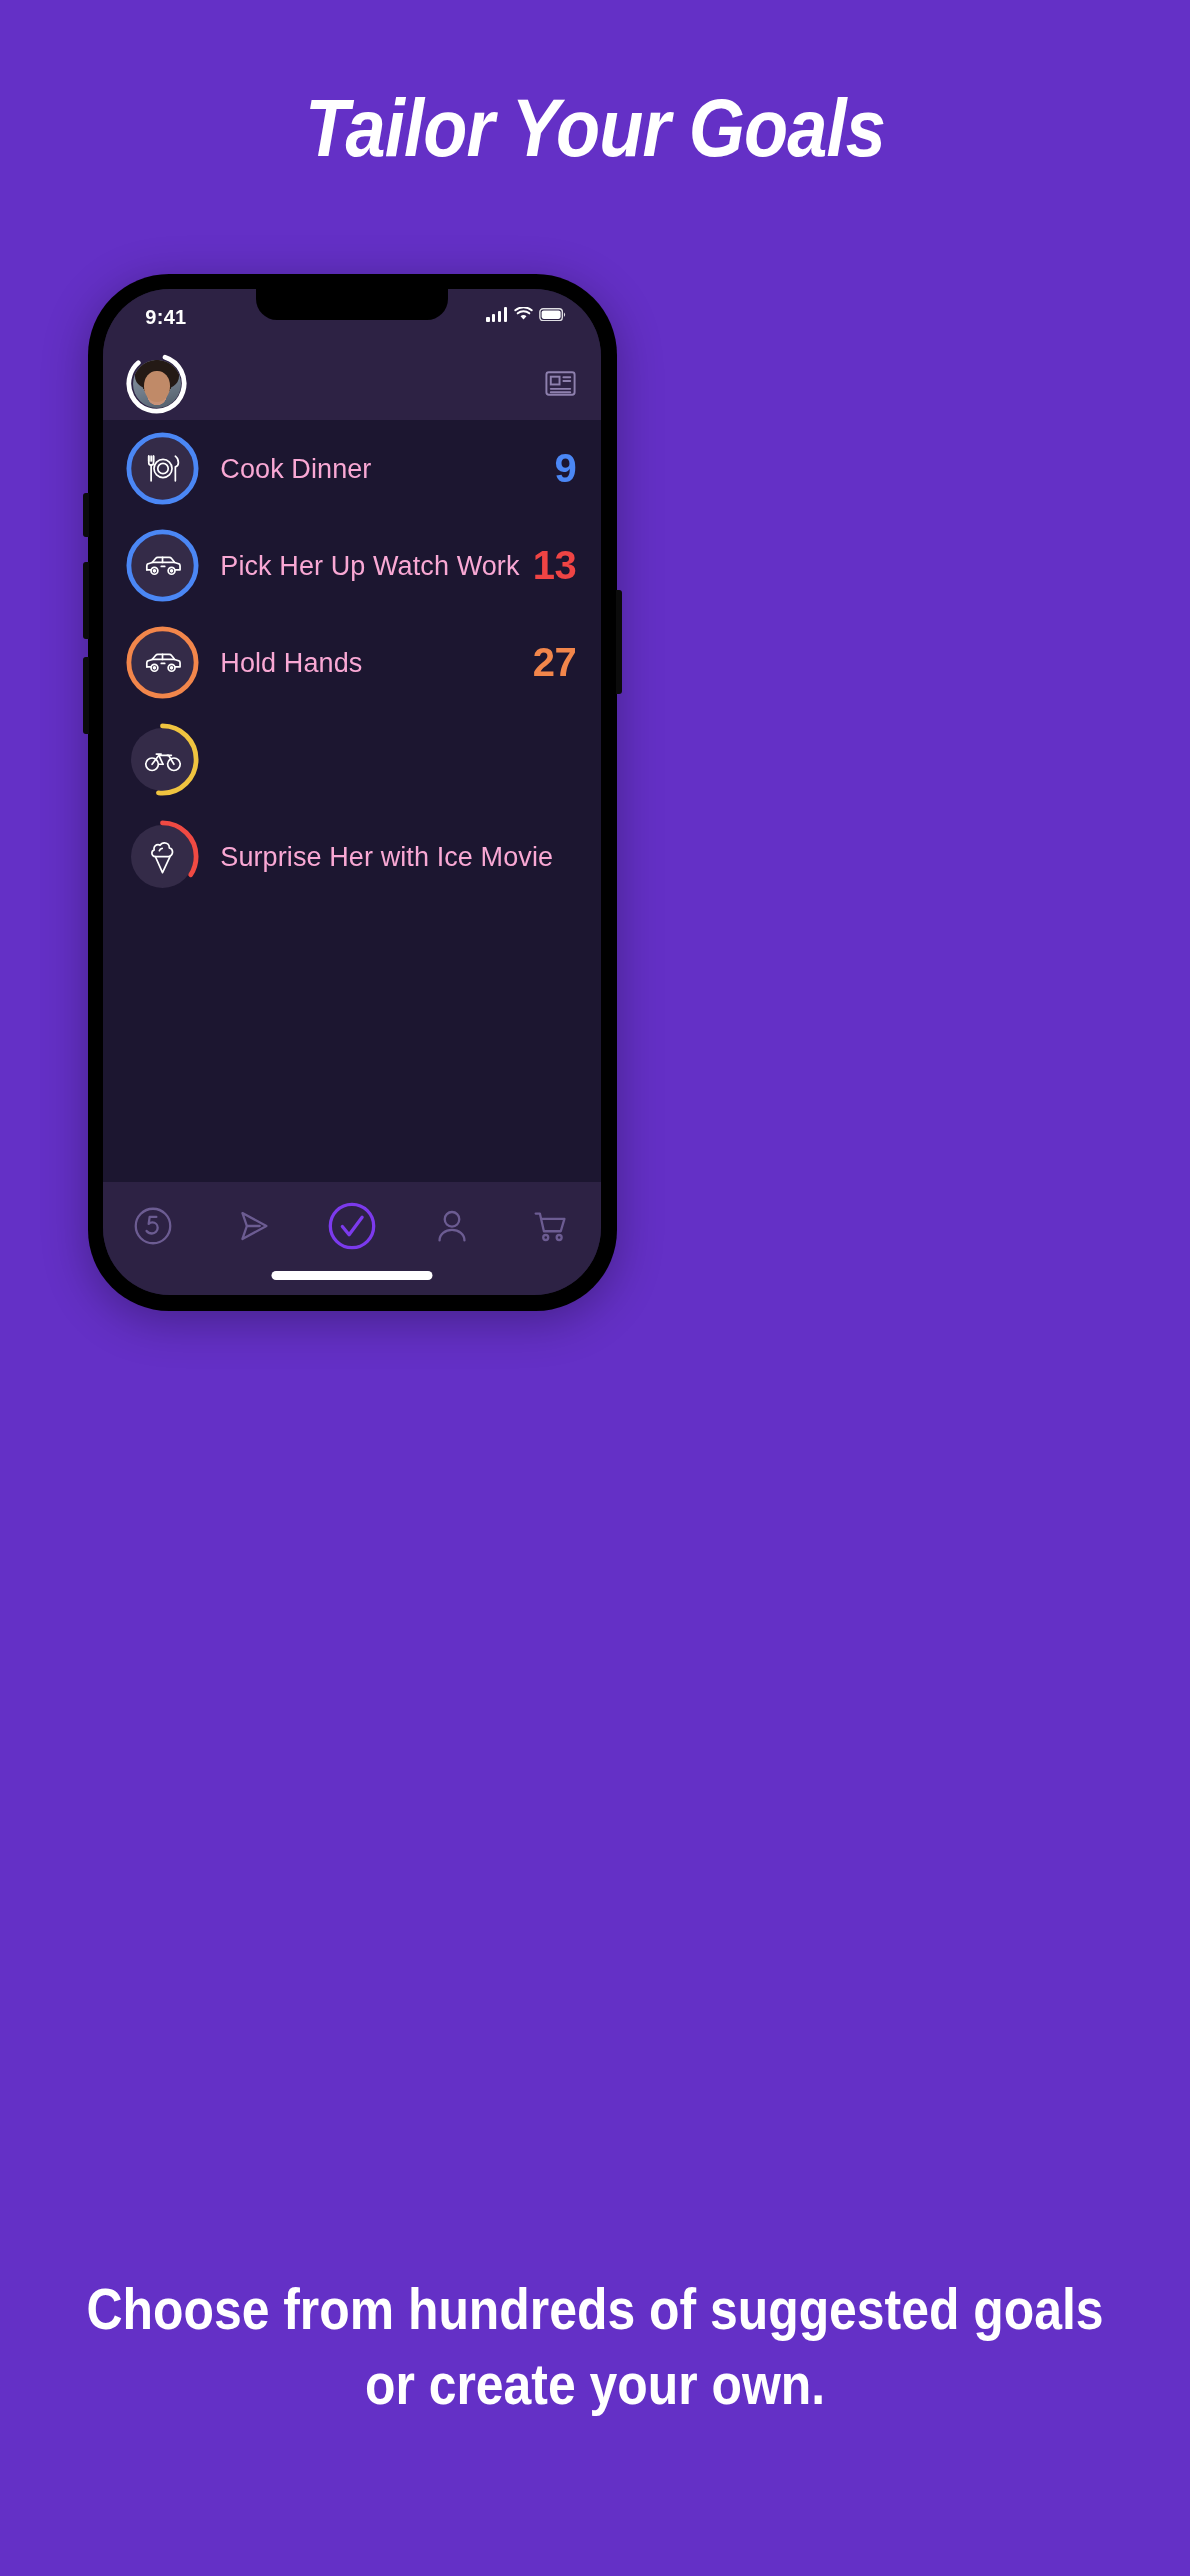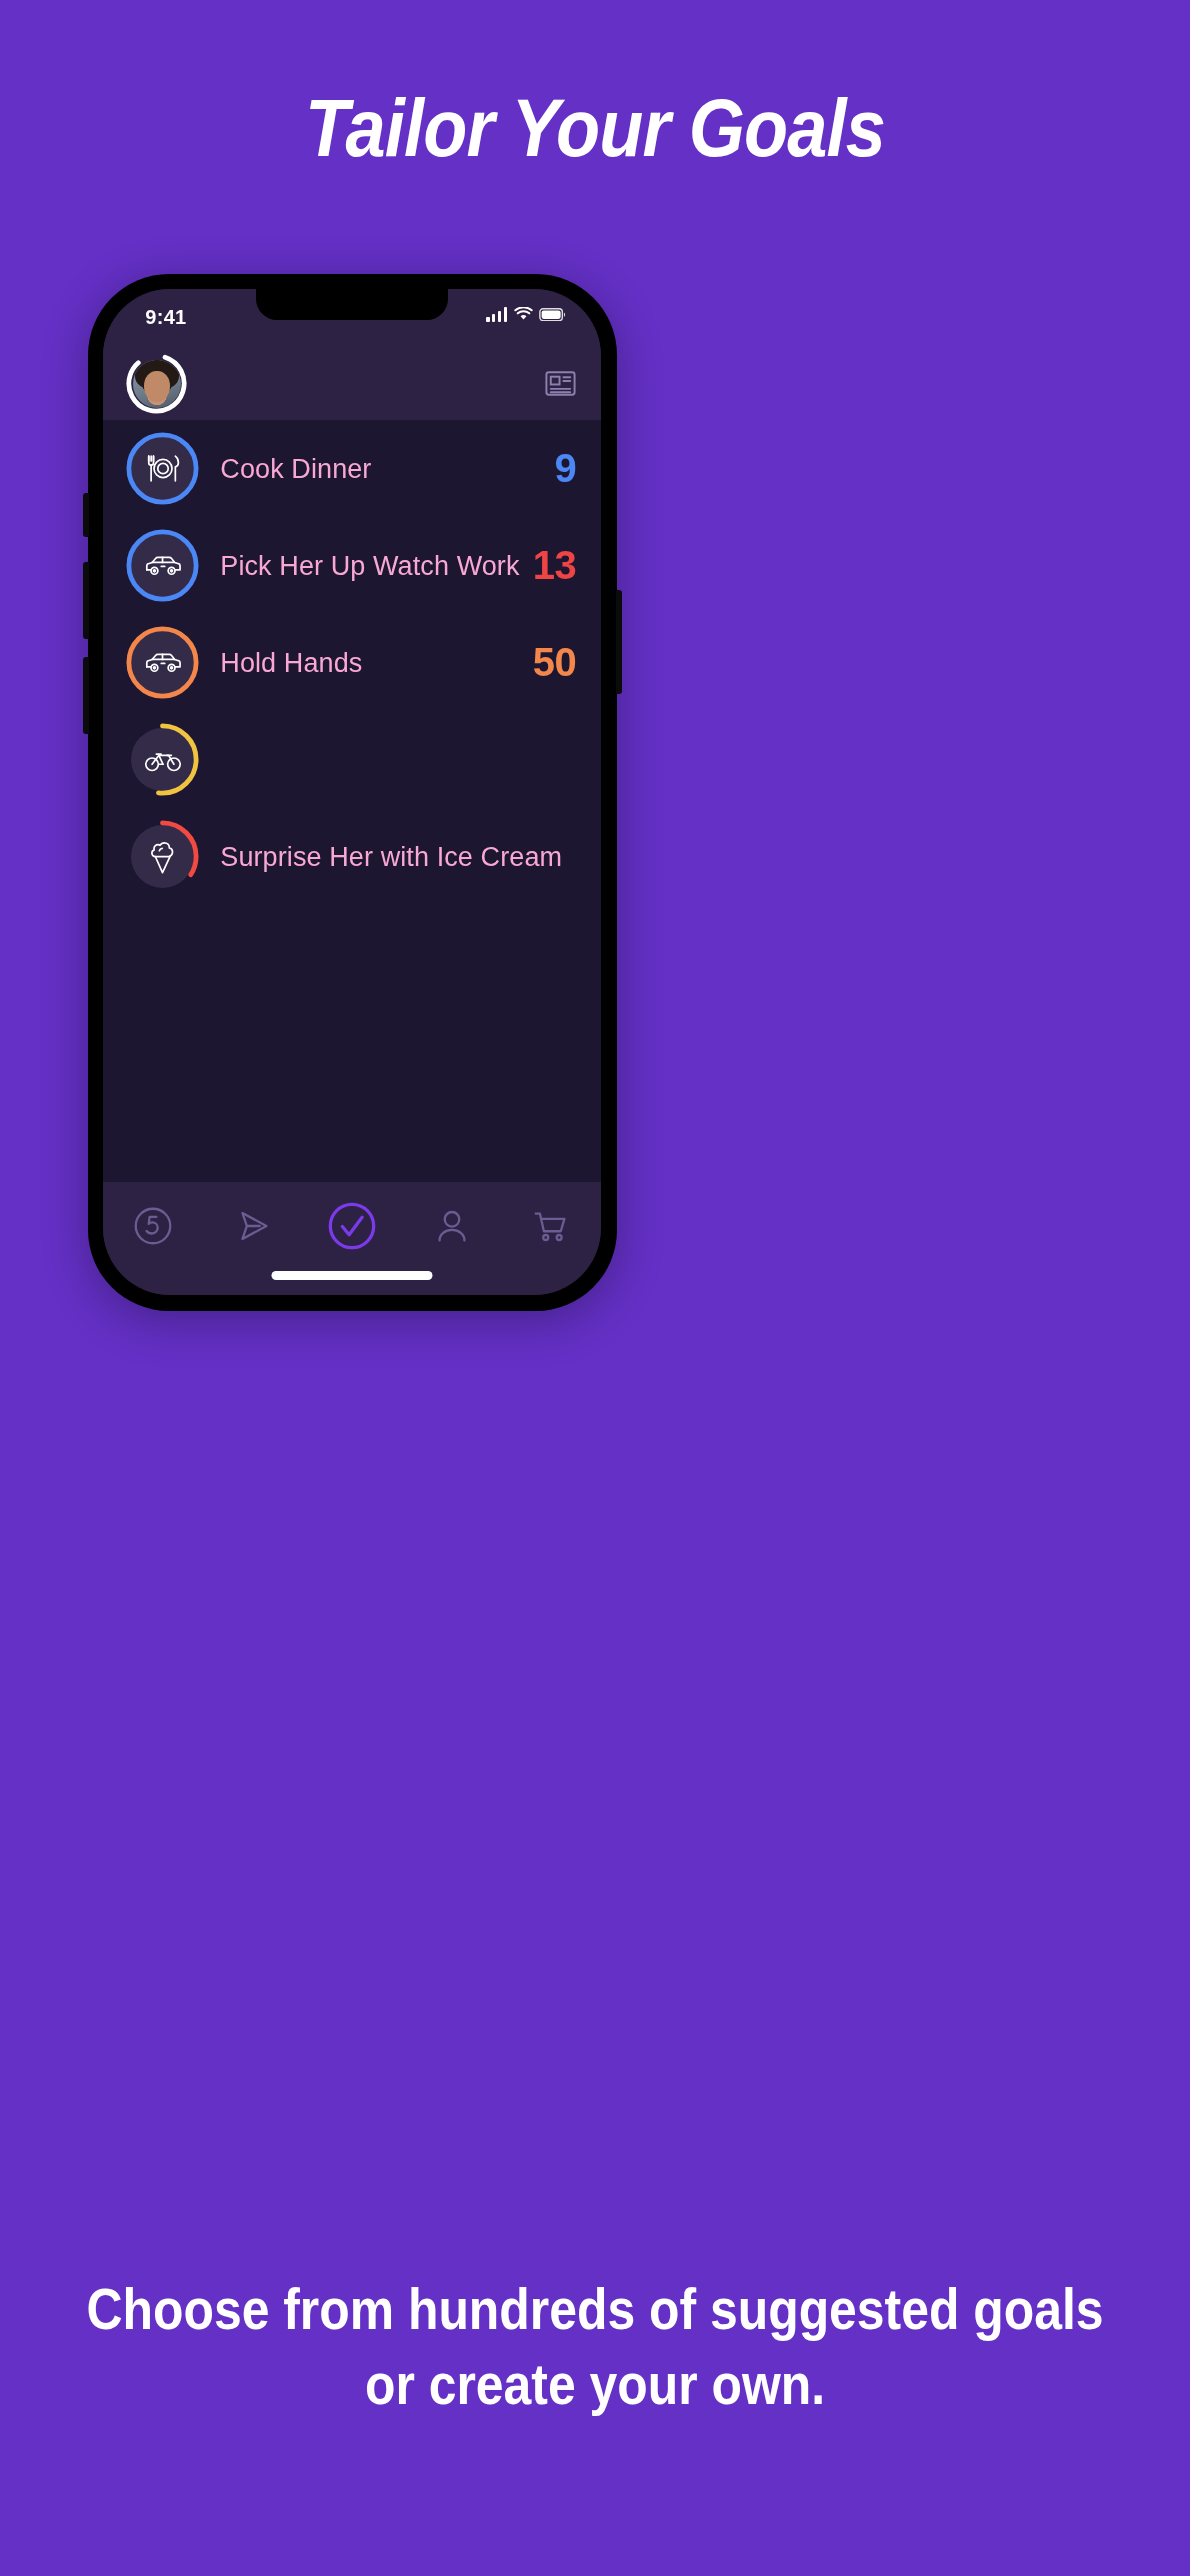--- a/index.html
+++ b/index.html
@@ -314,21 +314,21 @@
                 <circle cx="12" cy="19.6" r="3.6"></circle>
                 <circle cx="30" cy="19.6" r="3.6"></circle>
                 <circle cx="12" cy="19.6" r="1"></circle>
                 <circle cx="30" cy="19.6" r="1"></circle>
                 <path d="M19.2 15h3.6"></path>
               </g>
             </svg>
           </div>
         </div>
         <div class="row-title">Hold Hands</div>
-        <div class="row-count" style="color:#F2864B">50</div>
+        <div class="row-count" style="color:#F2864B">27</div>
       </div>
 
 
       <div class="row">
         <div class="badge">
           <div class="disc"></div>
           <svg class="arc" viewBox="0 0 76 76">
             <circle cx="38" cy="38" r="35" fill="none" stroke="#F0C440" stroke-width="5" stroke-linecap="round" stroke-dasharray="114 219.9" transform="rotate(-90 38 38)"></circle>
           </svg>
           <div class="glyph">
@@ -358,21 +358,21 @@
           <div class="glyph">
             <svg width="29" height="36" viewBox="0 0 30 38">
               <g fill="none" stroke="#fff" stroke-width="1.8" stroke-linecap="round" stroke-linejoin="round">
                 <path d="M7.4 18.5c-2 0-3.6-1.6-3.6-3.6 0-1.6 1-2.9 2.4-3.4-.1-.4-.2-.8-.2-1.2 0-2.4 1.9-4.3 4.3-4.3.8 0 1.5.2 2.1.6.9-1.6 2.6-2.6 4.6-2.6 2.9 0 5.2 2.3 5.2 5.2v.3c1.9.4 3.4 2.1 3.4 4.2 0 2.4-1.9 4.8-4.3 4.8z"></path>
                 <path d="M7.4 18.5l7.6 17 7.9-17"></path>
                 <path d="M11.7 12.4c.4-1.4 1.6-2.4 3-2.6"></path>
               </g>
             </svg>
           </div>
         </div>
-        <div class="row-title">Surprise Her with Ice Cream</div>
+        <div class="row-title">Surprise Her with Ice Movie</div>
         <div class="row-count" style="color:#F04A43"></div>
       </div>
     </div>
 
     <div class="tabbar">
       <div class="tab">
         <svg width="46" height="46" viewBox="0 0 48 48">
           <circle cx="24" cy="24" r="18" fill="none" stroke="#6C5C92" stroke-width="2.4"></circle>
           <path d="M27.5 14.5h-7l-1 7.2c1-.9 2.3-1.4 3.8-1.4 3.2 0 5.6 2.4 5.6 5.6s-2.6 5.9-6 5.9c-2.4 0-4.4-1-5.6-2.6" fill="none" stroke="#6C5C92" stroke-width="2.4" stroke-linecap="round" stroke-linejoin="round"></path>
         </svg>

